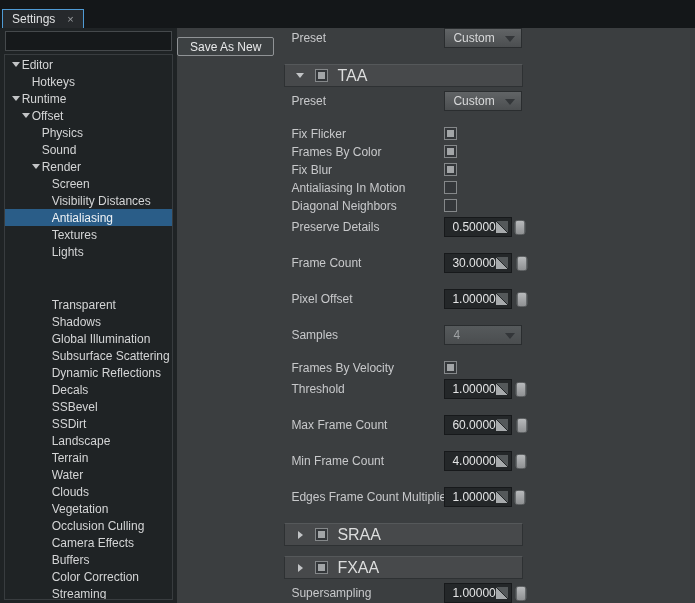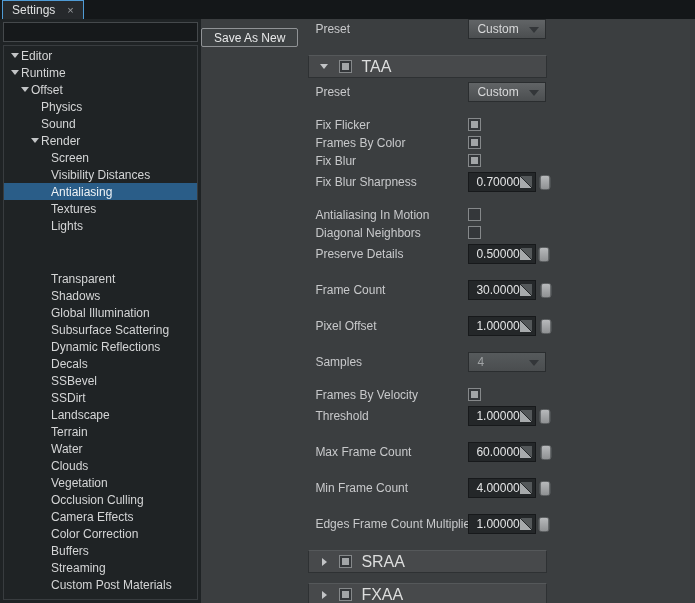--- a/index.html
+++ b/index.html
@@ -3,28 +3,28 @@
 <meta charset="utf-8">
 <style>
   :root{
     --accent:#4f9bd5; --sel:#2a5d88; --panel:#3b3e40; --sidebar:#1f2325;
     --header:#47494b; --trackbg:#1f2224;
   }
   *{box-sizing:border-box;margin:0;padding:0;font-family:"Liberation Sans",sans-serif;}
   html,body{width:695px;height:603px;overflow:hidden;background:#3b3e40;}
   .app{width:695px;height:603px;display:flex;flex-direction:column;background:var(--panel);}
   
-  .tabbar{height:19px;flex:none;background:#141719;display:flex;align-items:flex-end;}
+  .tabbar{height:28px;flex:none;background:#141719;display:flex;align-items:flex-end;}
   .tab{height:19px;margin-left:2px;padding:0 9px;display:flex;align-items:center;gap:12px;
        background:#26292c;border:1px solid var(--accent);border-bottom:none;
        color:#e0e1e2;font-size:12px;cursor:default;}
   .tab-close{color:#9a9da0;font-size:11px;line-height:11px;}
   
   .content{flex:1;display:flex;min-height:0;}
-  .sidebar{width:201px;flex:none;background:var(--sidebar);padding:3px;display:flex;flex-direction:column;}
+  .sidebar{width:177px;flex:none;background:var(--sidebar);padding:3px;display:flex;flex-direction:column;align-items:center;}
   .search{height:20px;flex:none;background:#16191b;border:1px solid #45494c;color:#d8d9da;
           font-size:12px;padding:0 5px;outline:none;margin-bottom:3px;}
   .tree{flex:1;border:1px solid #383c3f;overflow:hidden;padding-top:1px;}
   .tree-row{height:17px;display:flex;align-items:center;color:#d4d5d6;font-size:12px;
             white-space:nowrap;cursor:default;}
   .tree-row.selected{background:var(--sel);color:#eef2f5;}
   .tw{width:12px;flex:none;display:flex;align-items:center;justify-content:center;}
   .tri-down{width:0;height:0;border-left:4px solid transparent;border-right:4px solid transparent;
             border-top:5px solid #c2c4c6;}
   .tri-right{width:0;height:0;border-top:4px solid transparent;border-bottom:4px solid transparent;
@@ -79,20 +79,24 @@
   <div class="content">
     <div class="sidebar">
       <input class="search" value="" style="">
       <div class="tree" id="tree">
           <div class="tree-row" style="padding-left: 5px;">
             <span class="tw">
               <span class="tri-down"></span>
             </span>
             <span class="tree-label">Editor</span>
           </div>
+          <div class="tree-row" style="padding-left: 15px;">
+            <span class="tw"></span>
+            <span class="tree-label">Hotkeys</span>
+          </div>
           <div class="tree-row" style="padding-left: 5px;">
             <span class="tw">
               <span class="tri-down"></span>
             </span>
             <span class="tree-label">Runtime</span>
           </div>
           <div class="tree-row" style="padding-left: 15px;">
             <span class="tw">
               <span class="tri-down"></span>
             </span>
@@ -187,25 +191,25 @@
           <div class="tree-row" style="padding-left: 35px;">
             <span class="tw"></span>
             <span class="tree-label">Occlusion Culling</span>
           </div>
           <div class="tree-row" style="padding-left: 35px;">
             <span class="tw"></span>
             <span class="tree-label">Camera Effects</span>
           </div>
           <div class="tree-row" style="padding-left: 35px;">
             <span class="tw"></span>
+            <span class="tree-label">Buffers</span>
+          </div>
+          <div class="tree-row" style="padding-left: 35px;">
+            <span class="tw"></span>
             <span class="tree-label">Color Correction</span>
-          </div>
-          <div class="tree-row" style="padding-left: 35px;">
-            <span class="tw"></span>
-            <span class="tree-label">Buffers</span>
           </div>
           <div class="tree-row" style="padding-left: 35px;">
             <span class="tw"></span>
             <span class="tree-label">Streaming</span>
           </div>
           <div class="tree-row" style="padding-left: 35px;">
             <span class="tw"></span>
             <span class="tree-label">Custom Post Materials</span>
           </div>
         </div>
@@ -249,31 +253,20 @@
             <span class="checkbox checked">
               <span class="inner"></span>
             </span>
           </div>
           <div class="row cb-row">
             <div class="label">Fix Blur</div>
             <span class="checkbox checked">
               <span class="inner"></span>
             </span>
           </div>
-          <div class="row">
-            <div class="label">Fix Blur Sharpness</div>
-            <div class="spinbox">
-              <span class="spin-value">0.70000</span>
-              <span class="drag-icon"></span>
-            </div>
-            <div class="slider">
-              <span class="track"></span>
-              <span class="handle" style="left: 69%;"></span>
-            </div>
-          </div>
           <div class="row cb-row">
             <div class="label">Antialiasing In Motion</div>
             <span class="checkbox"></span>
           </div>
           <div class="row cb-row">
             <div class="label">Diagonal Neighbors</div>
             <span class="checkbox"></span>
           </div>
           <div class="row">
             <div class="label">Preserve Details</div>

